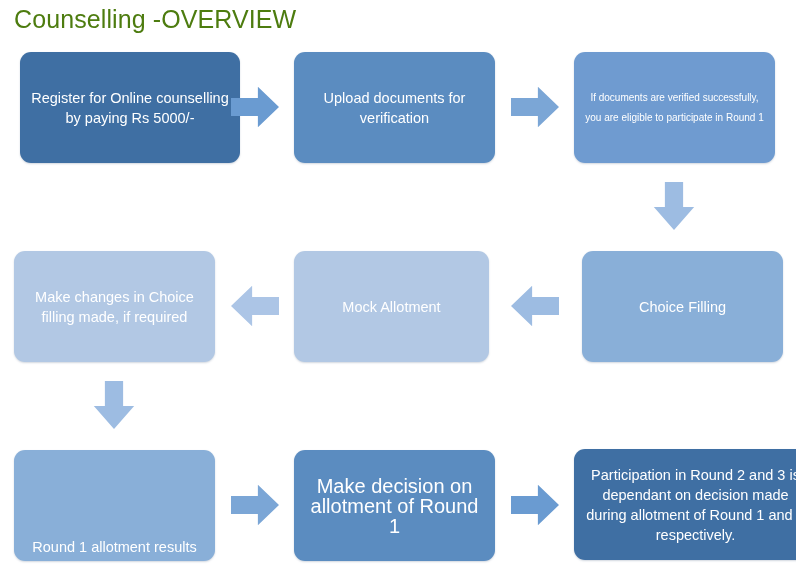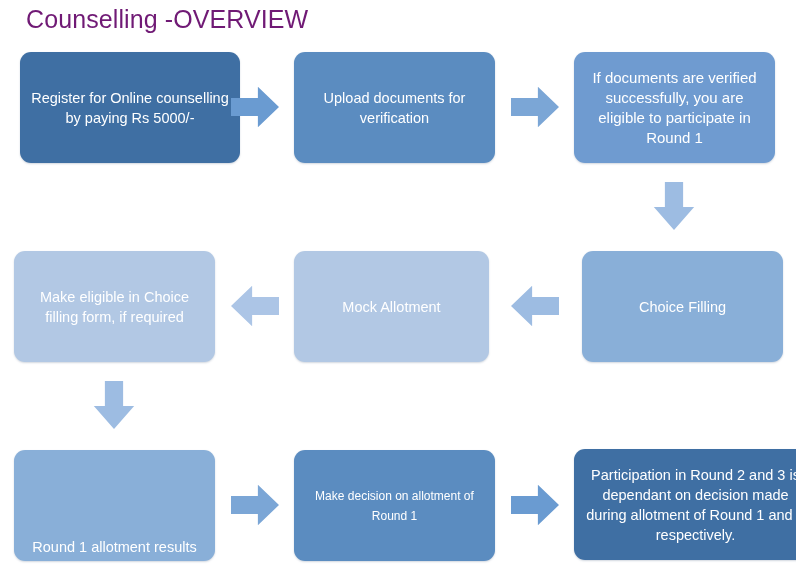--- a/index.html
+++ b/index.html
@@ -20,25 +20,24 @@
     width: 796px;
     height: 588px;
     background: #ffffff;
   }
   .title {
     position: absolute;
     left: 14px;
     top: 3px;
     font-size: 25px;
     line-height: 32px;
-    color: #701a75;
+    color: #4d7c0f;
     font-weight: 400;
     letter-spacing: 0.1px;
     white-space: nowrap;
-    margin-left: 12px;
   }
   .node {
     position: absolute;
     border-radius: 11px;
     display: flex;
     align-items: center;
     justify-content: center;
     text-align: center;
     color: #ffffff;
     font-size: 14.5px;
@@ -57,36 +56,36 @@
 
 <div id="canvas">
   <div class="title">Counselling -OVERVIEW</div>
   <div id="nodes-layer">
       <div class="node" style="left: 20px; top: 52px; width: 220px; height: 111px; background: rgb(63, 111, 163); font-size: 14.5px;">
         <span>Register for Online counselling by paying Rs 5000/-</span>
       </div>
       <div class="node" style="left: 294px; top: 52px; width: 201px; height: 111px; background: rgb(91, 140, 192); font-size: 14.5px;">
         <span>Upload documents for verification</span>
       </div>
-      <div class="node" style="left: 574px; top: 52px; width: 201px; height: 111px; background: rgb(111, 155, 208); font-size: 15px;">
+      <div class="node" style="left: 574px; top: 52px; width: 201px; height: 111px; background: rgb(111, 155, 208); font-size: 10px;">
         <span>If documents are verified successfully, you are eligible to participate in Round 1</span>
       </div>
       <div class="node" style="left: 14px; top: 251px; width: 201px; height: 111px; background: rgb(178, 200, 228); font-size: 14.5px;">
-        <span>Make eligible in Choice filling form, if required</span>
+        <span>Make changes in Choice filling made, if required</span>
       </div>
       <div class="node" style="left: 294px; top: 251px; width: 195px; height: 111px; background: rgb(178, 200, 228); font-size: 14.5px;">
         <span>Mock Allotment</span>
       </div>
       <div class="node" style="left: 574px; top: 251px; width: 201px; height: 111px; background: rgb(137, 175, 216); font-size: 14.5px; margin-left: 8px;">
         <span>Choice Filling</span>
       </div>
       <div class="node" style="left: 14px; top: 450px; width: 201px; height: 111px; background: rgb(137, 175, 216); font-size: 14.5px; align-items: flex-end;">
         <span>Round 1 allotment results</span>
       </div>
-      <div class="node" style="left: 294px; top: 450px; width: 201px; height: 111px; background: rgb(91, 140, 192); font-size: 12px;">
+      <div class="node" style="left: 294px; top: 450px; width: 201px; height: 111px; background: rgb(91, 140, 192); font-size: 20px;">
         <span>Make decision on allotment of Round 1</span>
       </div>
       <div class="node" style="left: 574px; top: 449px; width: 243px; height: 111px; background: rgb(63, 111, 163); font-size: 14.5px;">
         <span>Participation in Round 2 and 3  is dependant on decision made during allotment of Round 1 and 2 respectively.</span>
       </div>
     </div>
   <div id="arrows-layer">
       <div class="arrow" style="left: 231px; top: 83px; width: 48px; height: 48px;">
         <svg viewBox="0 0 100 100" preserveAspectRatio="none">
           <path d="M0,31 L56,31 L56,8 L100,50 L56,92 L56,69 L0,69 Z" fill="#6A9BD1"></path>

